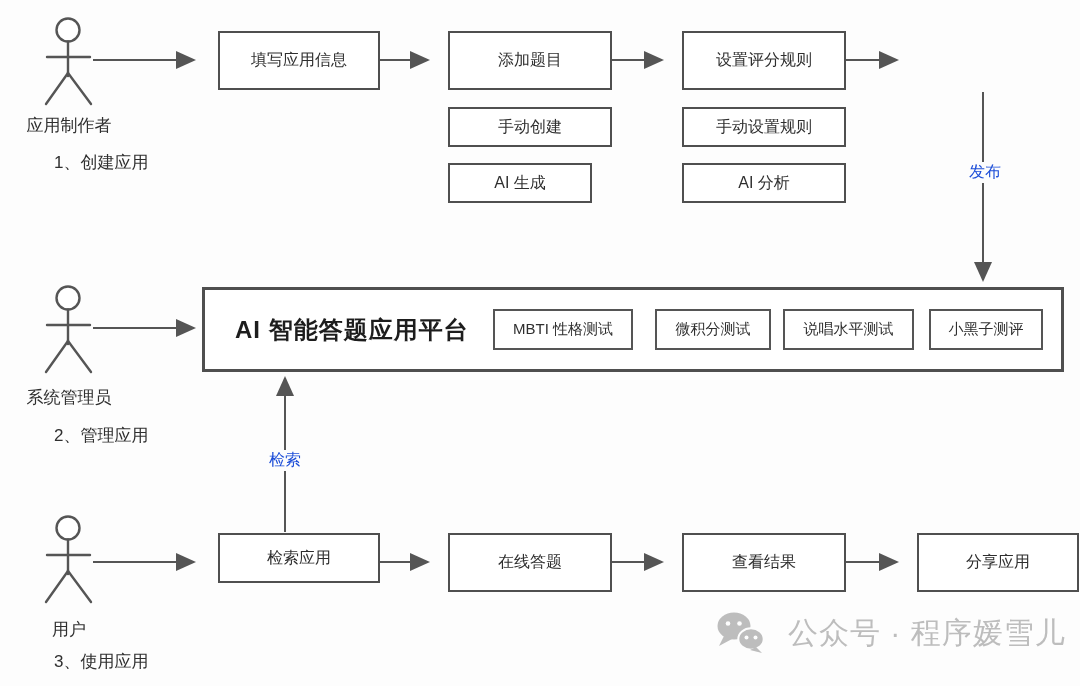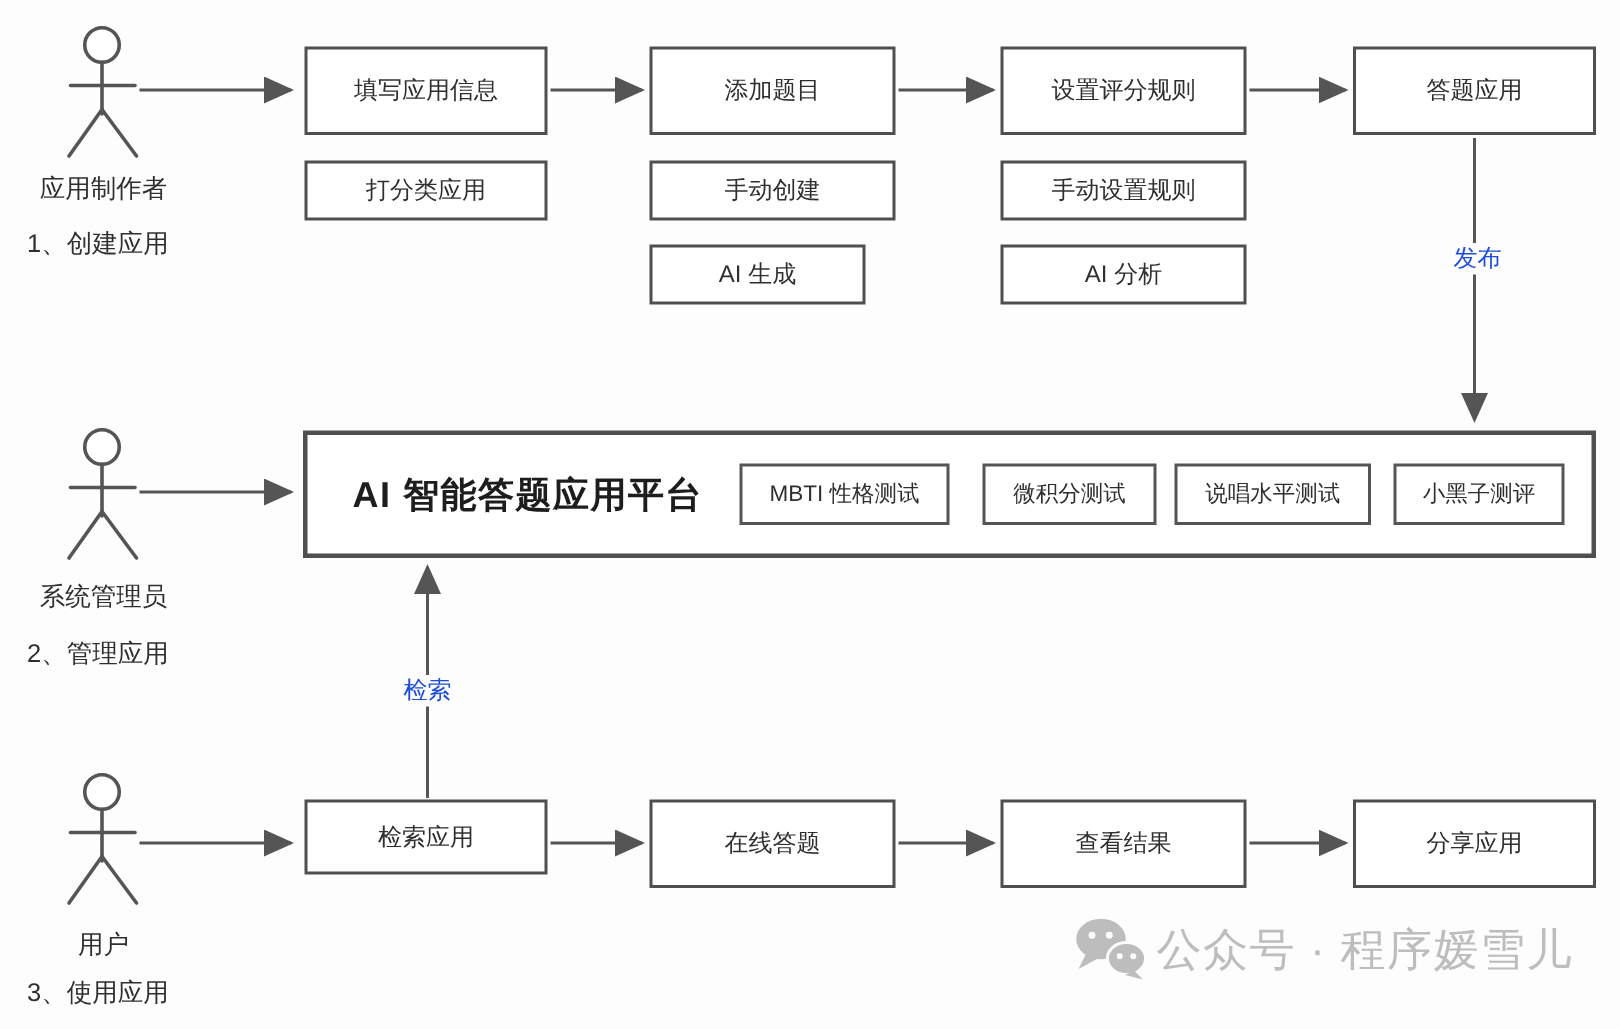--- a/index.html
+++ b/index.html
@@ -4,49 +4,49 @@
 <style>
   html,body{margin:0;padding:0;background:#fdfdfd;}
   #canvas{
     position:relative;width:1080px;height:686px;background:#fdfdfd;overflow:hidden;
     font-family:"Liberation Sans","DejaVu Sans",sans-serif;color:#2f2f2f;
   }
   #connector-layer{position:absolute;left:0;top:0;z-index:0;}
   .box{
     position:absolute;z-index:1;background:#ffffff;border:2px solid #4f4f4f;
     display:flex;align-items:center;justify-content:center;
-    font-size:16px;color:#2f2f2f;box-sizing:border-box;text-align:center;
+    font-size:16px;color:#2f2f2f;box-sizing:border-box;text-align:center;margin-left:15px;
   }
   .platform{
     position:absolute;z-index:1;background:#ffffff;border:3px solid #4f4f4f;
     box-sizing:border-box;
   }
   .platform-title{
     position:absolute;left:30px;top:50%;transform:translateY(-50%);
     font-size:24px;font-weight:bold;color:#1d1d1d;letter-spacing:1px;white-space:nowrap;
   }
   .app-box{
     position:absolute;background:#ffffff;border:2px solid #555555;
     display:flex;align-items:center;justify-content:center;
     font-size:15px;color:#2f2f2f;box-sizing:border-box;white-space:nowrap;
   }
   .actor-name{
     position:absolute;z-index:1;font-size:17px;color:#2f2f2f;
     transform:translateX(-50%);white-space:nowrap;
   }
   .actor-action{
-    position:absolute;z-index:1;font-size:17px;color:#2f2f2f;white-space:nowrap;
+    position:absolute;z-index:1;font-size:17px;color:#2f2f2f;white-space:nowrap;margin-left:36px;
   }
   .edge-label{
     position:absolute;z-index:2;transform:translateX(-50%);
     background:#fdfdfd;padding:0 5px;font-size:16px;color:#1d4ed8;white-space:nowrap;
   }
   #watermark{
     position:absolute;left:716px;top:612px;z-index:1;
-    display:flex;align-items:center;gap:7px;
+    display:flex;align-items:center;gap:24px;
   }
   #watermark-text{
     font-size:30px;color:#bdbdbd;letter-spacing:1px;white-space:nowrap;
   }
 </style>
 </head>
 <body>
 
 <div id="canvas">
 
@@ -97,23 +97,21 @@
   <div class="actor-name" style="left:69px;top:114px">应用制作者</div>
   <div class="actor-action" style="left:18px;top:151px">1、创建应用</div>
   <div class="actor-name" style="left:69px;top:386px">系统管理员</div>
   <div class="actor-action" style="left:18px;top:424px">2、管理应用</div>
   <div class="actor-name" style="left:69px;top:618px">用户</div>
   <div class="actor-action" style="left:18px;top:650px">3、使用应用</div>
 
   <div class="box" style="left:203px;top:31px;width:162px;height:59px">填写应用信息</div>
   <div class="box" style="left:433px;top:31px;width:164px;height:59px">添加题目</div>
   <div class="box" style="left:667px;top:31px;width:164px;height:59px">设置评分规则</div>
-  <div class="box" style="left:902px;top:31px;width:162px;height:59px">答题应用</div>
 
-  <div class="box" style="left:203px;top:107px;width:162px;height:40px">打分类应用</div>
   <div class="box" style="left:433px;top:107px;width:164px;height:40px">手动创建</div>
   <div class="box" style="left:433px;top:163px;width:144px;height:40px">AI 生成</div>
   <div class="box" style="left:667px;top:107px;width:164px;height:40px">手动设置规则</div>
   <div class="box" style="left:667px;top:163px;width:164px;height:40px">AI 分析</div>
 
   <div class="edge-label" style="left:985px;top:162px">发布</div>
   <div class="edge-label" style="left:285px;top:450px">检索</div>
 
   <div class="platform" style="left:202px;top:287px;width:862px;height:85px">
     <div class="platform-title">AI 智能答题应用平台</div>

